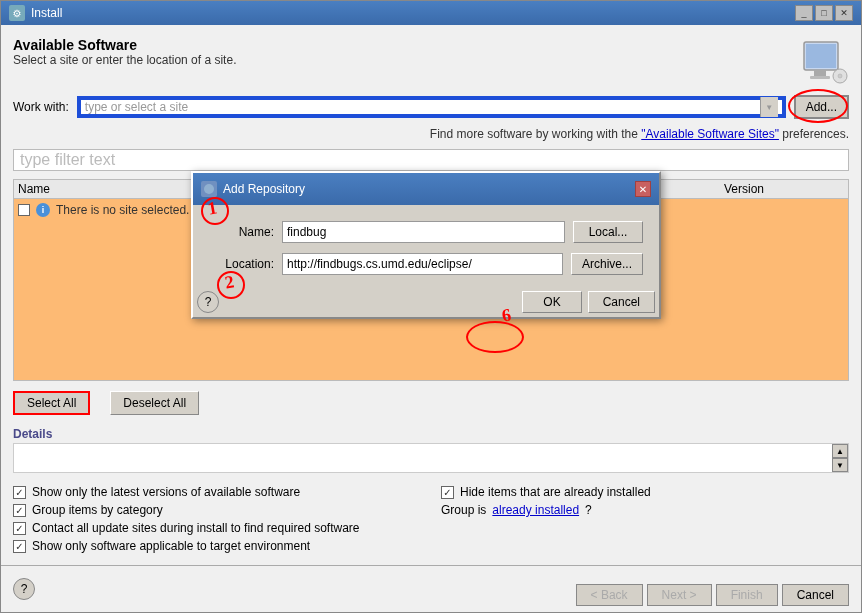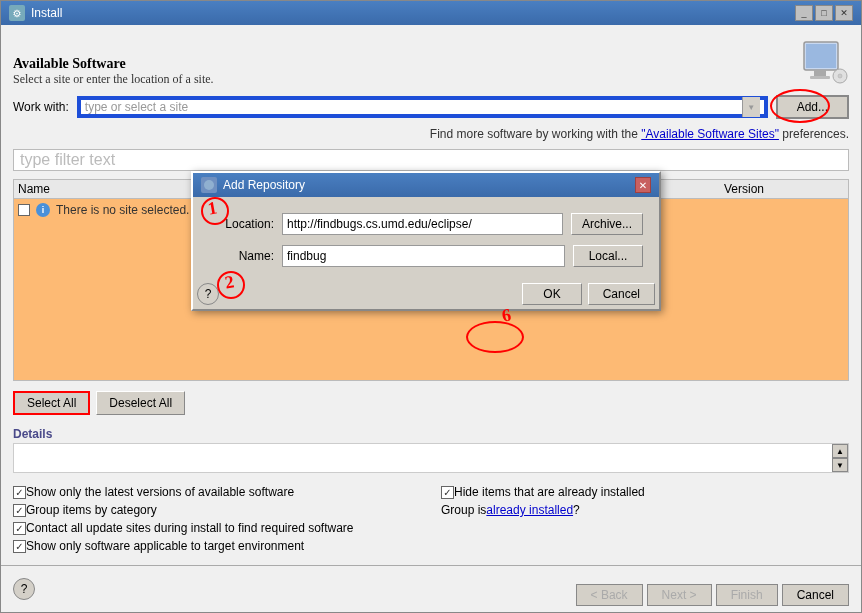--- a/index.html
+++ b/index.html
@@ -78,22 +78,21 @@
       padding: 12px;
       display: flex;
       flex-direction: column;
       gap: 8px;
       position: relative;
     }
 
     .header-section {
       display: flex;
       justify-content: space-between;
-      align-items: flex-end;
-      font-family: Liberation Serif, serif;
+      align-items: flex-start;
     }
 
     .header-text h2 {
       font-size: 14px;
       font-weight: bold;
       color: #000;
     }
 
     .header-text p {
       font-size: 12px;
@@ -137,21 +136,21 @@
       height: 20px;
       background: #d4d0c8;
       border-left: 1px solid #999;
       display: flex;
       align-items: center;
       justify-content: center;
       font-size: 8px;
     }
 
     .add-btn {
-      padding: 2px 19px;
+      padding: 2px 10px;
       background: #d4d0c8;
       border: 2px outset #fff;
       cursor: pointer;
       font-size: 12px;
       height: 24px;
       border: 2px solid #888;
       position: relative;
     }
 
     .more-software-text {
@@ -227,21 +226,21 @@
     .checkbox-small {
       width: 12px;
       height: 12px;
       border: 1px solid #666;
       background: white;
       flex-shrink: 0;
     }
 
     .bottom-buttons {
       display: flex;
-      gap: 6px;
+      gap: 20px;
       margin-top: 2px;
     }
 
     .btn {
       padding: 3px 12px;
       background: #d4d0c8;
       border: 1px solid #888;
       border-top-color: #fff;
       border-left-color: #fff;
       cursor: pointer;
@@ -290,20 +289,21 @@
     .options-left, .options-right {
       flex: 1;
       display: flex;
       flex-direction: column;
       gap: 4px;
     }
 
     .option-row {
       display: flex;
       align-items: center;
+      gap: 6px;
       font-size: 12px;
     }
 
     .checkbox {
       width: 13px;
       height: 13px;
       border: 1px solid #666;
       background: white;
       display: flex;
       align-items: center;
@@ -367,21 +367,21 @@
       box-shadow: 2px 2px 8px rgba(0,0,0,0.4);
     }
 
     .modal-title-bar {
       background: linear-gradient(to bottom, #4a7fc1, #3a6aaa);
       color: white;
       padding: 4px 8px;
       display: flex;
       align-items: center;
       justify-content: space-between;
-      height: 24px;
+      height: 32px;
     }
 
     .modal-title-left {
       display: flex;
       align-items: center;
       gap: 6px;
     }
 
     .modal-close {
       width: 16px;
@@ -652,28 +652,28 @@
             <circle cx="6" cy="6" r="5" fill="#90b0d0"></circle>
           </svg>
         </div>
         <span>Add Repository</span>
       </div>
       <div class="modal-close">✕</div>
     </div>
 
     <div class="modal-body">
       <div class="modal-field-row">
+        <label class="modal-label">Name:</label>
+        <input class="modal-input" type="text" value="findbug" style="">
+        <button class="modal-side-btn">Local...</button>
+      </div>
+      <div class="modal-field-row">
         <label class="modal-label">Location:</label>
         <input class="modal-input" type="text" value="http://findbugs.cs.umd.edu/eclipse/" style="">
         <button class="modal-side-btn">Archive...</button>
-      </div>
-      <div class="modal-field-row">
-        <label class="modal-label">Name:</label>
-        <input class="modal-input" type="text" value="findbug" style="">
-        <button class="modal-side-btn">Local...</button>
       </div>
     </div>
 
     <div class="modal-footer">
       <div class="modal-help">?</div>
       <div class="modal-action-btns">
         <div style="position:relative;display:inline-block;">
           <button class="modal-ok-btn">OK</button>
         </div>
         <button class="modal-cancel-btn">Cancel</button>

